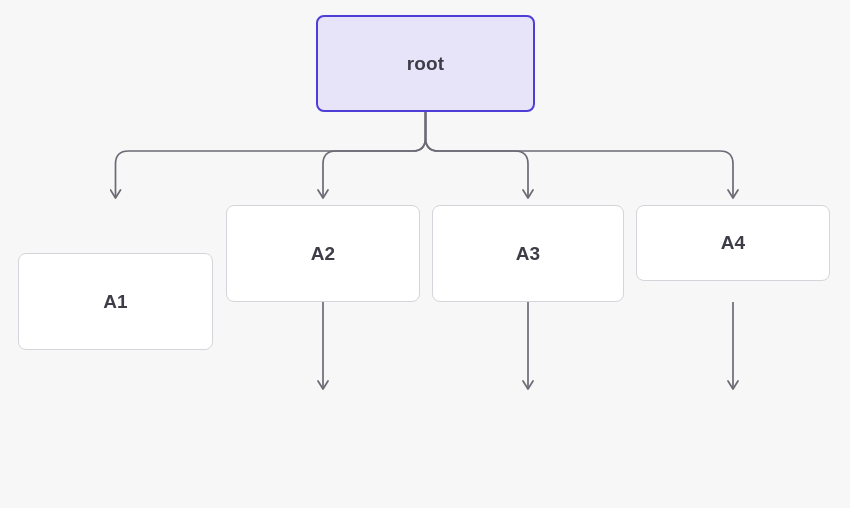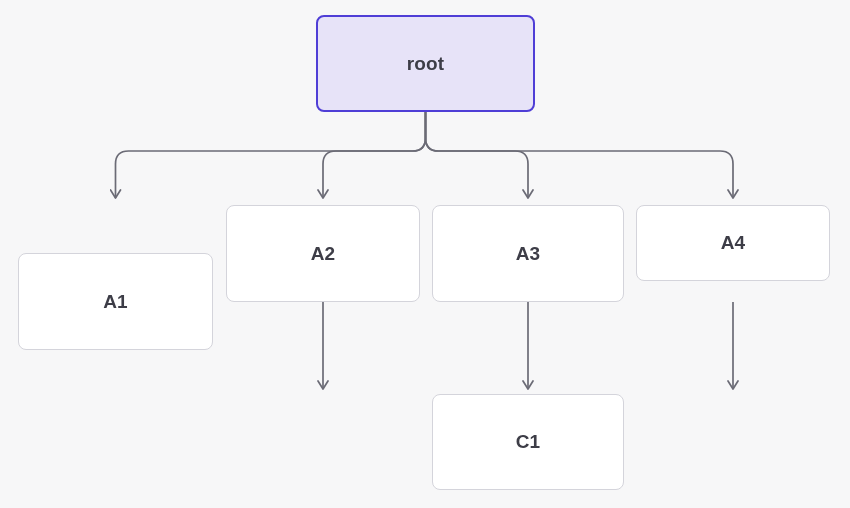--- a/index.html
+++ b/index.html
@@ -98,17 +98,14 @@
   <div class="node pos-a2">
     <span>A2</span>
   </div>
   <div class="node pos-a3">
     <span>A3</span>
   </div>
   <div class="node pos-a4">
     <span>A4</span>
   </div>
 
-  <div class="node pos-c1">
-    <span>C1</span>
-  </div>
 
 </div>
 
 </body></html>

